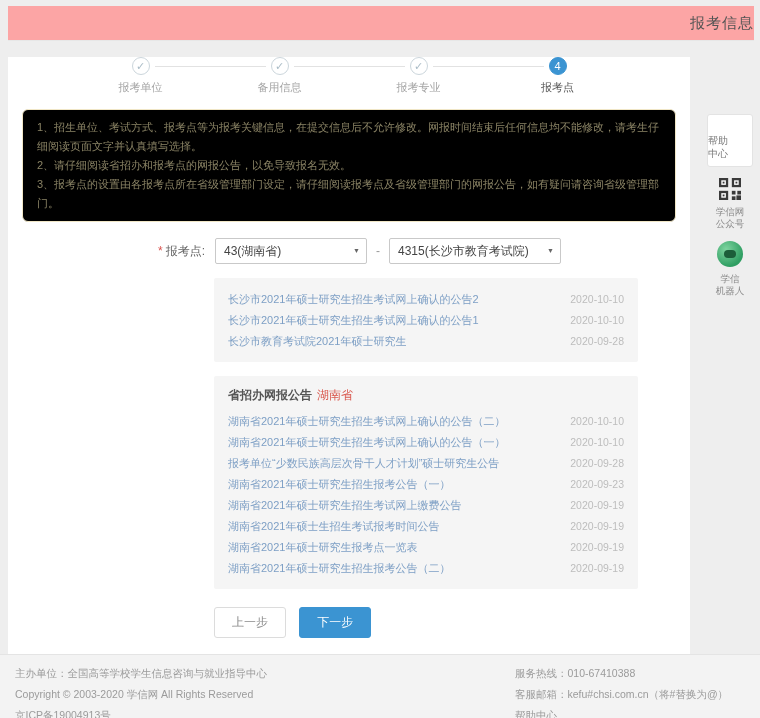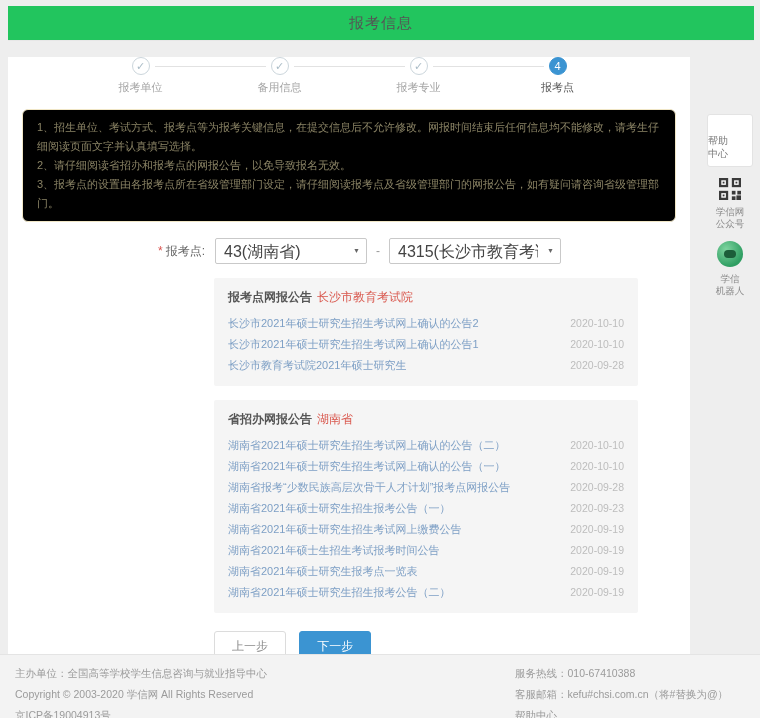--- a/index.html
+++ b/index.html
@@ -6,22 +6,22 @@
   html,body { width:760px; height:718px; }
   body {
     position: relative;
     background:#eeeeee;
     font-family:"Liberation Sans","DejaVu Sans",sans-serif;
     font-size:12px; color:#666;
     overflow:hidden;
   }
   
   .header-bar {
-    margin:6px 6px 0 8px; background:#22c55e; height:35px;
-    display:flex; align-items:center; justify-content:center;
+    margin:6px 6px 0 8px; background:#fca5a5; height:35px;
+    display:flex; align-items:center; justify-content:flex-end;
     border-bottom:1px solid #e7e7e7;
     font-family:Liberation Serif, serif;
   }
   .page-title { font-size:15px; color:#555; letter-spacing:1px; }
 
   
   .card {
     margin-left:8px; width:682px; min-height:582px;
     background:#fff; padding-bottom:18px;
   }
@@ -56,21 +56,21 @@
   .req { color:#d9534f; margin-right:3px; font-size:12px; }
   .form-label { color:#666; font-size:12px; margin-right:10px; }
   .sel { position:relative; display:inline-block; }
   .sel::after {
     content:"▼"; position:absolute; right:7px; top:9px;
     font-size:7px; color:#666; pointer-events:none;
   }
   .sel select {
     appearance:none; -webkit-appearance:none;
     height:26px; border:1px solid #c9c9c9; border-radius:2px;
-    background:#fff; color:#444; font-size:16px; padding:0 22px 0 8px;
+    background:#fff; color:#444; font-size:12px; padding:0 22px 0 8px;
     font-family:inherit;
   }
   .sel.sel-province select { width:152px; }
   .sel.sel-site select { width:172px; }
   .sel-sep { margin:0 9px; color:#999; }
 
   
   .ann-box {
     margin:14px 0 0 206px; width:424px;
     background:#f5f5f5; border-radius:2px; padding:11px 14px 10px;
@@ -180,23 +180,20 @@
     </span>
     <span class="sel-sep">-</span>
     <span class="sel sel-site">
       <select>
         <option>4315(长沙市教育考试院)</option>
       </select>
     </span>
   </div>
 
   <div class="ann-box">
-    <div class="ann-title">
-      <span>报考点网报公告</span><span class="hl">长沙市教育考试院</span>
-    </div>
     <div>
 
         <div class="ann-row">
           <a class="ann-link">长沙市2021年硕士研究生招生考试网上确认的公告2</a>
           <span class="ann-date">2020-10-10</span>
         </div>
 
         <div class="ann-row">
           <a class="ann-link">长沙市2021年硕士研究生招生考试网上确认的公告1</a>
           <span class="ann-date">2020-10-10</span>
@@ -219,21 +216,21 @@
           <a class="ann-link">湖南省2021年硕士研究生招生考试网上确认的公告（二）</a>
           <span class="ann-date">2020-10-10</span>
         </div>
 
         <div class="ann-row">
           <a class="ann-link">湖南省2021年硕士研究生招生考试网上确认的公告（一）</a>
           <span class="ann-date">2020-10-10</span>
         </div>
 
         <div class="ann-row">
-          <a class="ann-link">湖南省报考“少数民族高层次骨干人才计划”报考点网报公告</a>
+          <a class="ann-link">报考单位“少数民族高层次骨干人才计划”硕士研究生公告</a>
           <span class="ann-date">2020-09-28</span>
         </div>
 
         <div class="ann-row">
           <a class="ann-link">湖南省2021年硕士研究生招生报考公告（一）</a>
           <span class="ann-date">2020-09-23</span>
         </div>
 
         <div class="ann-row">
           <a class="ann-link">湖南省2021年硕士研究生招生考试网上缴费公告</a>

